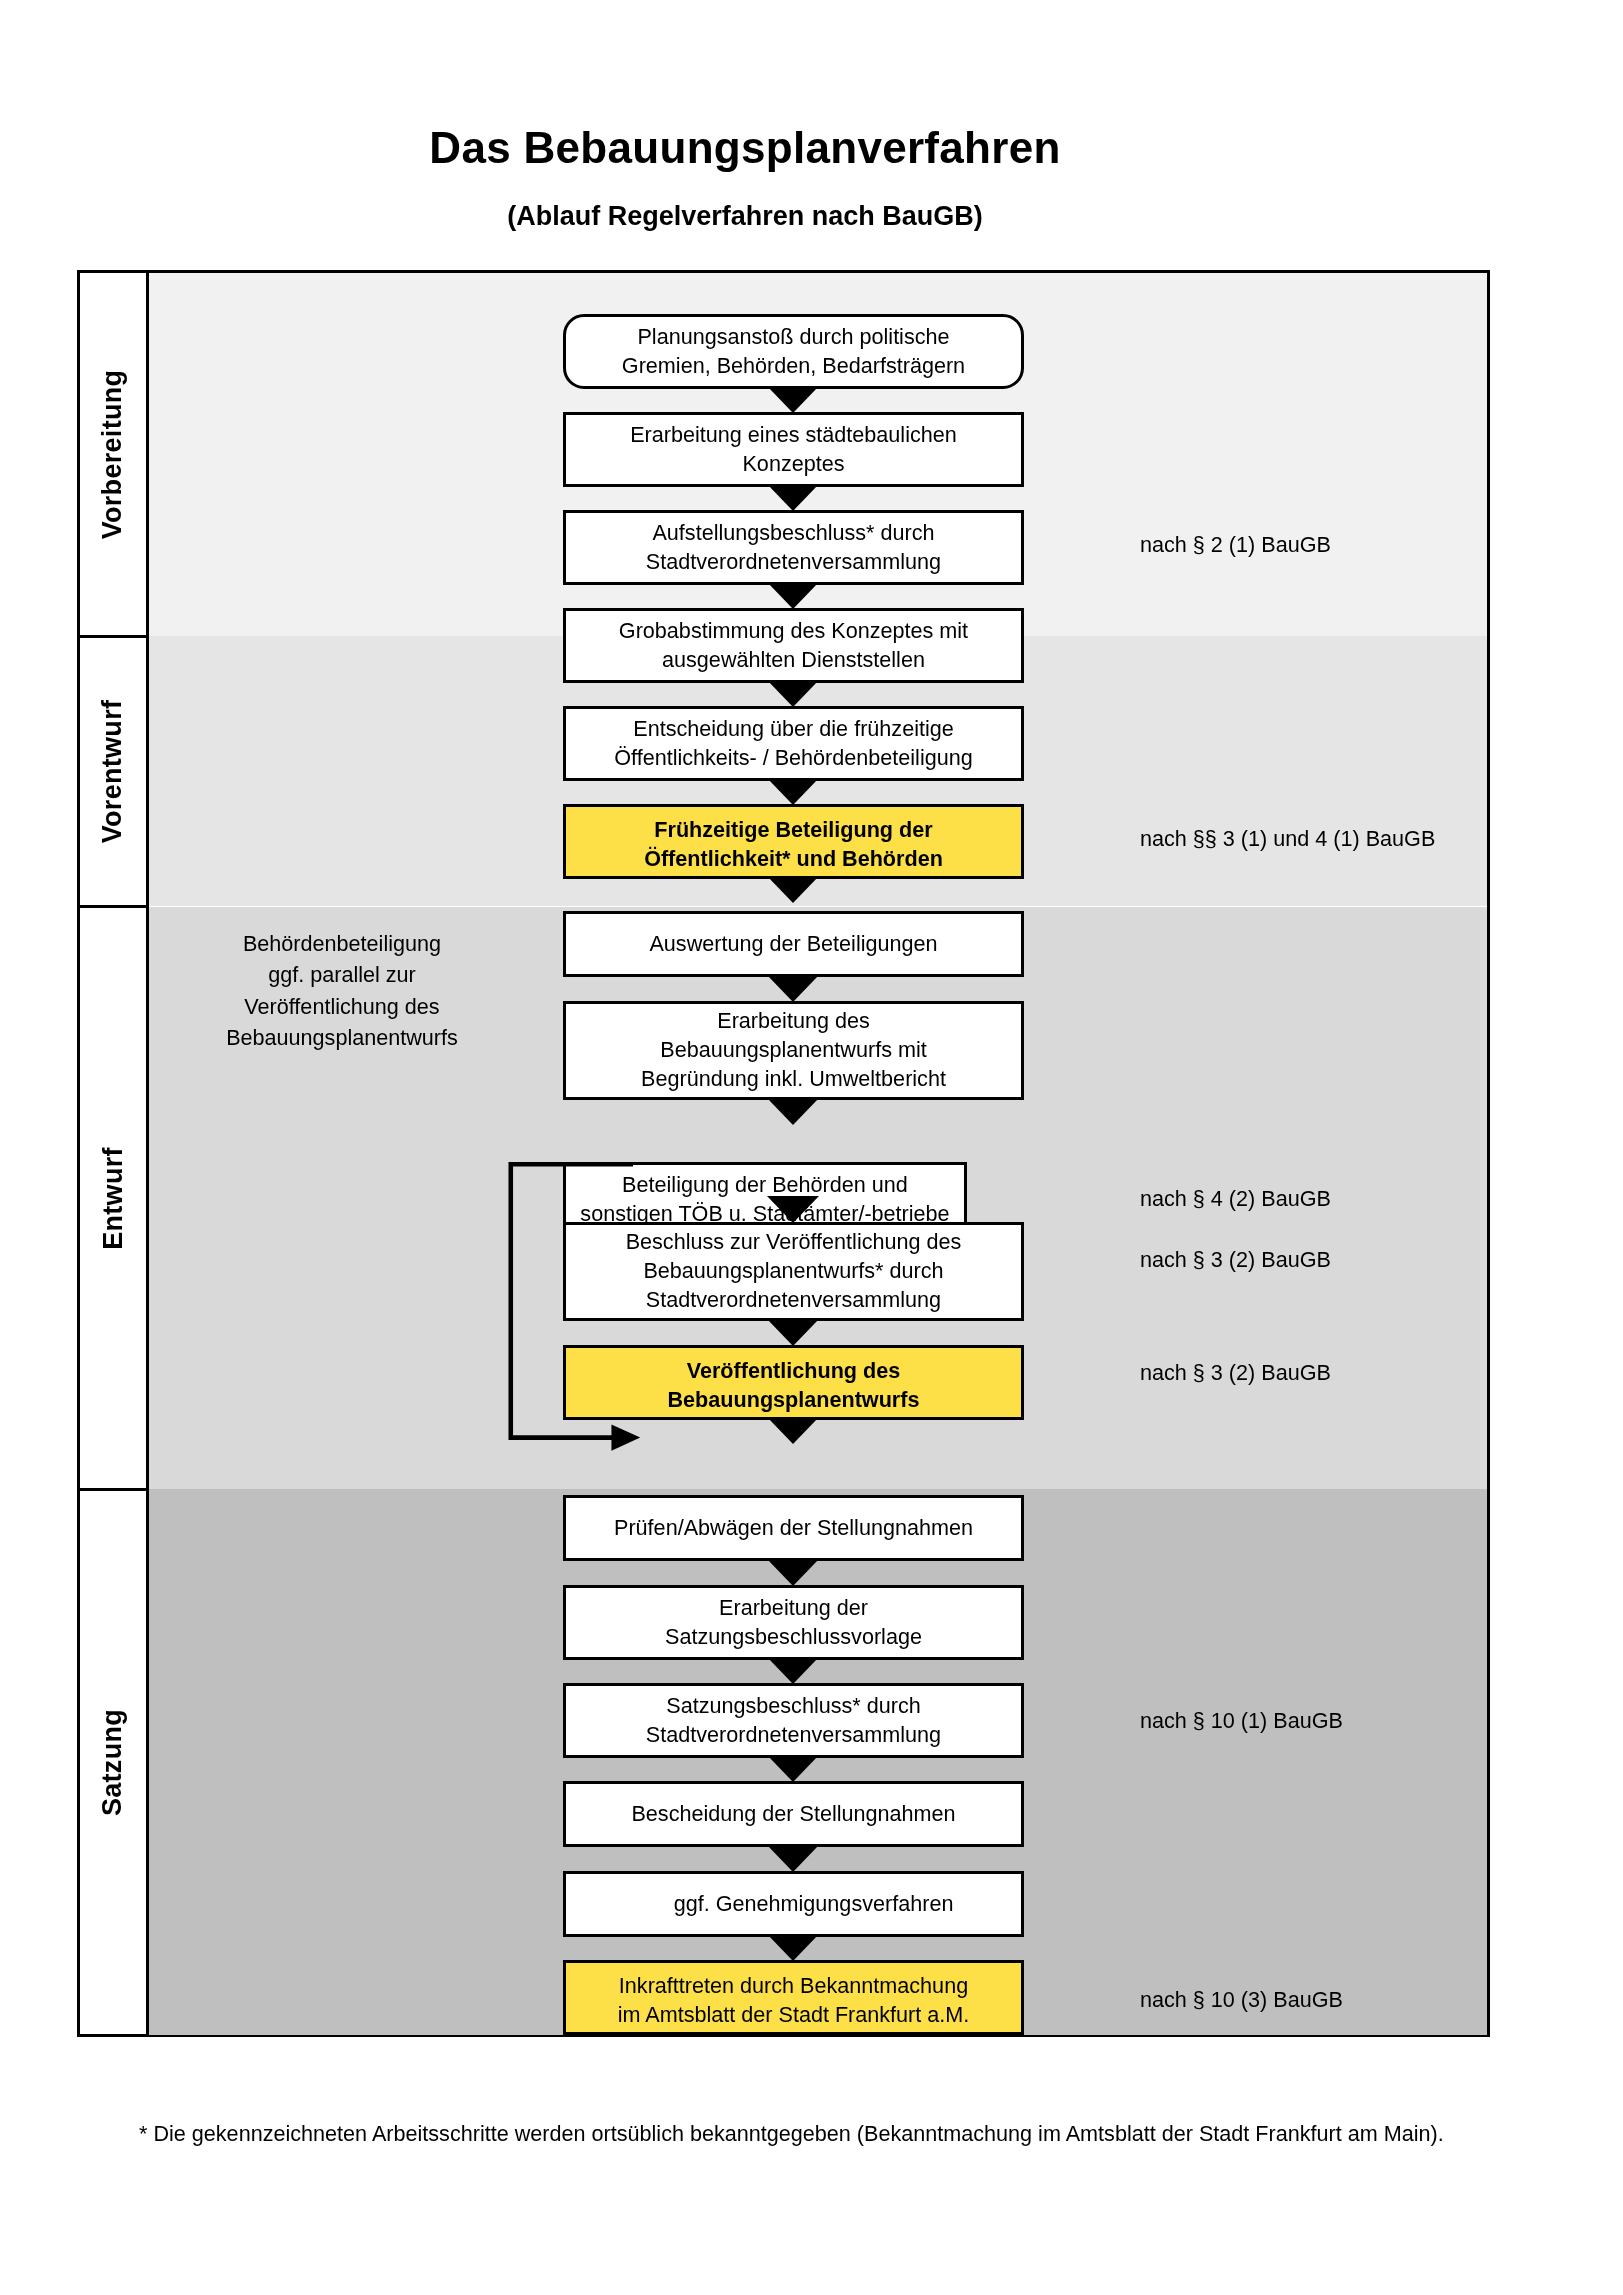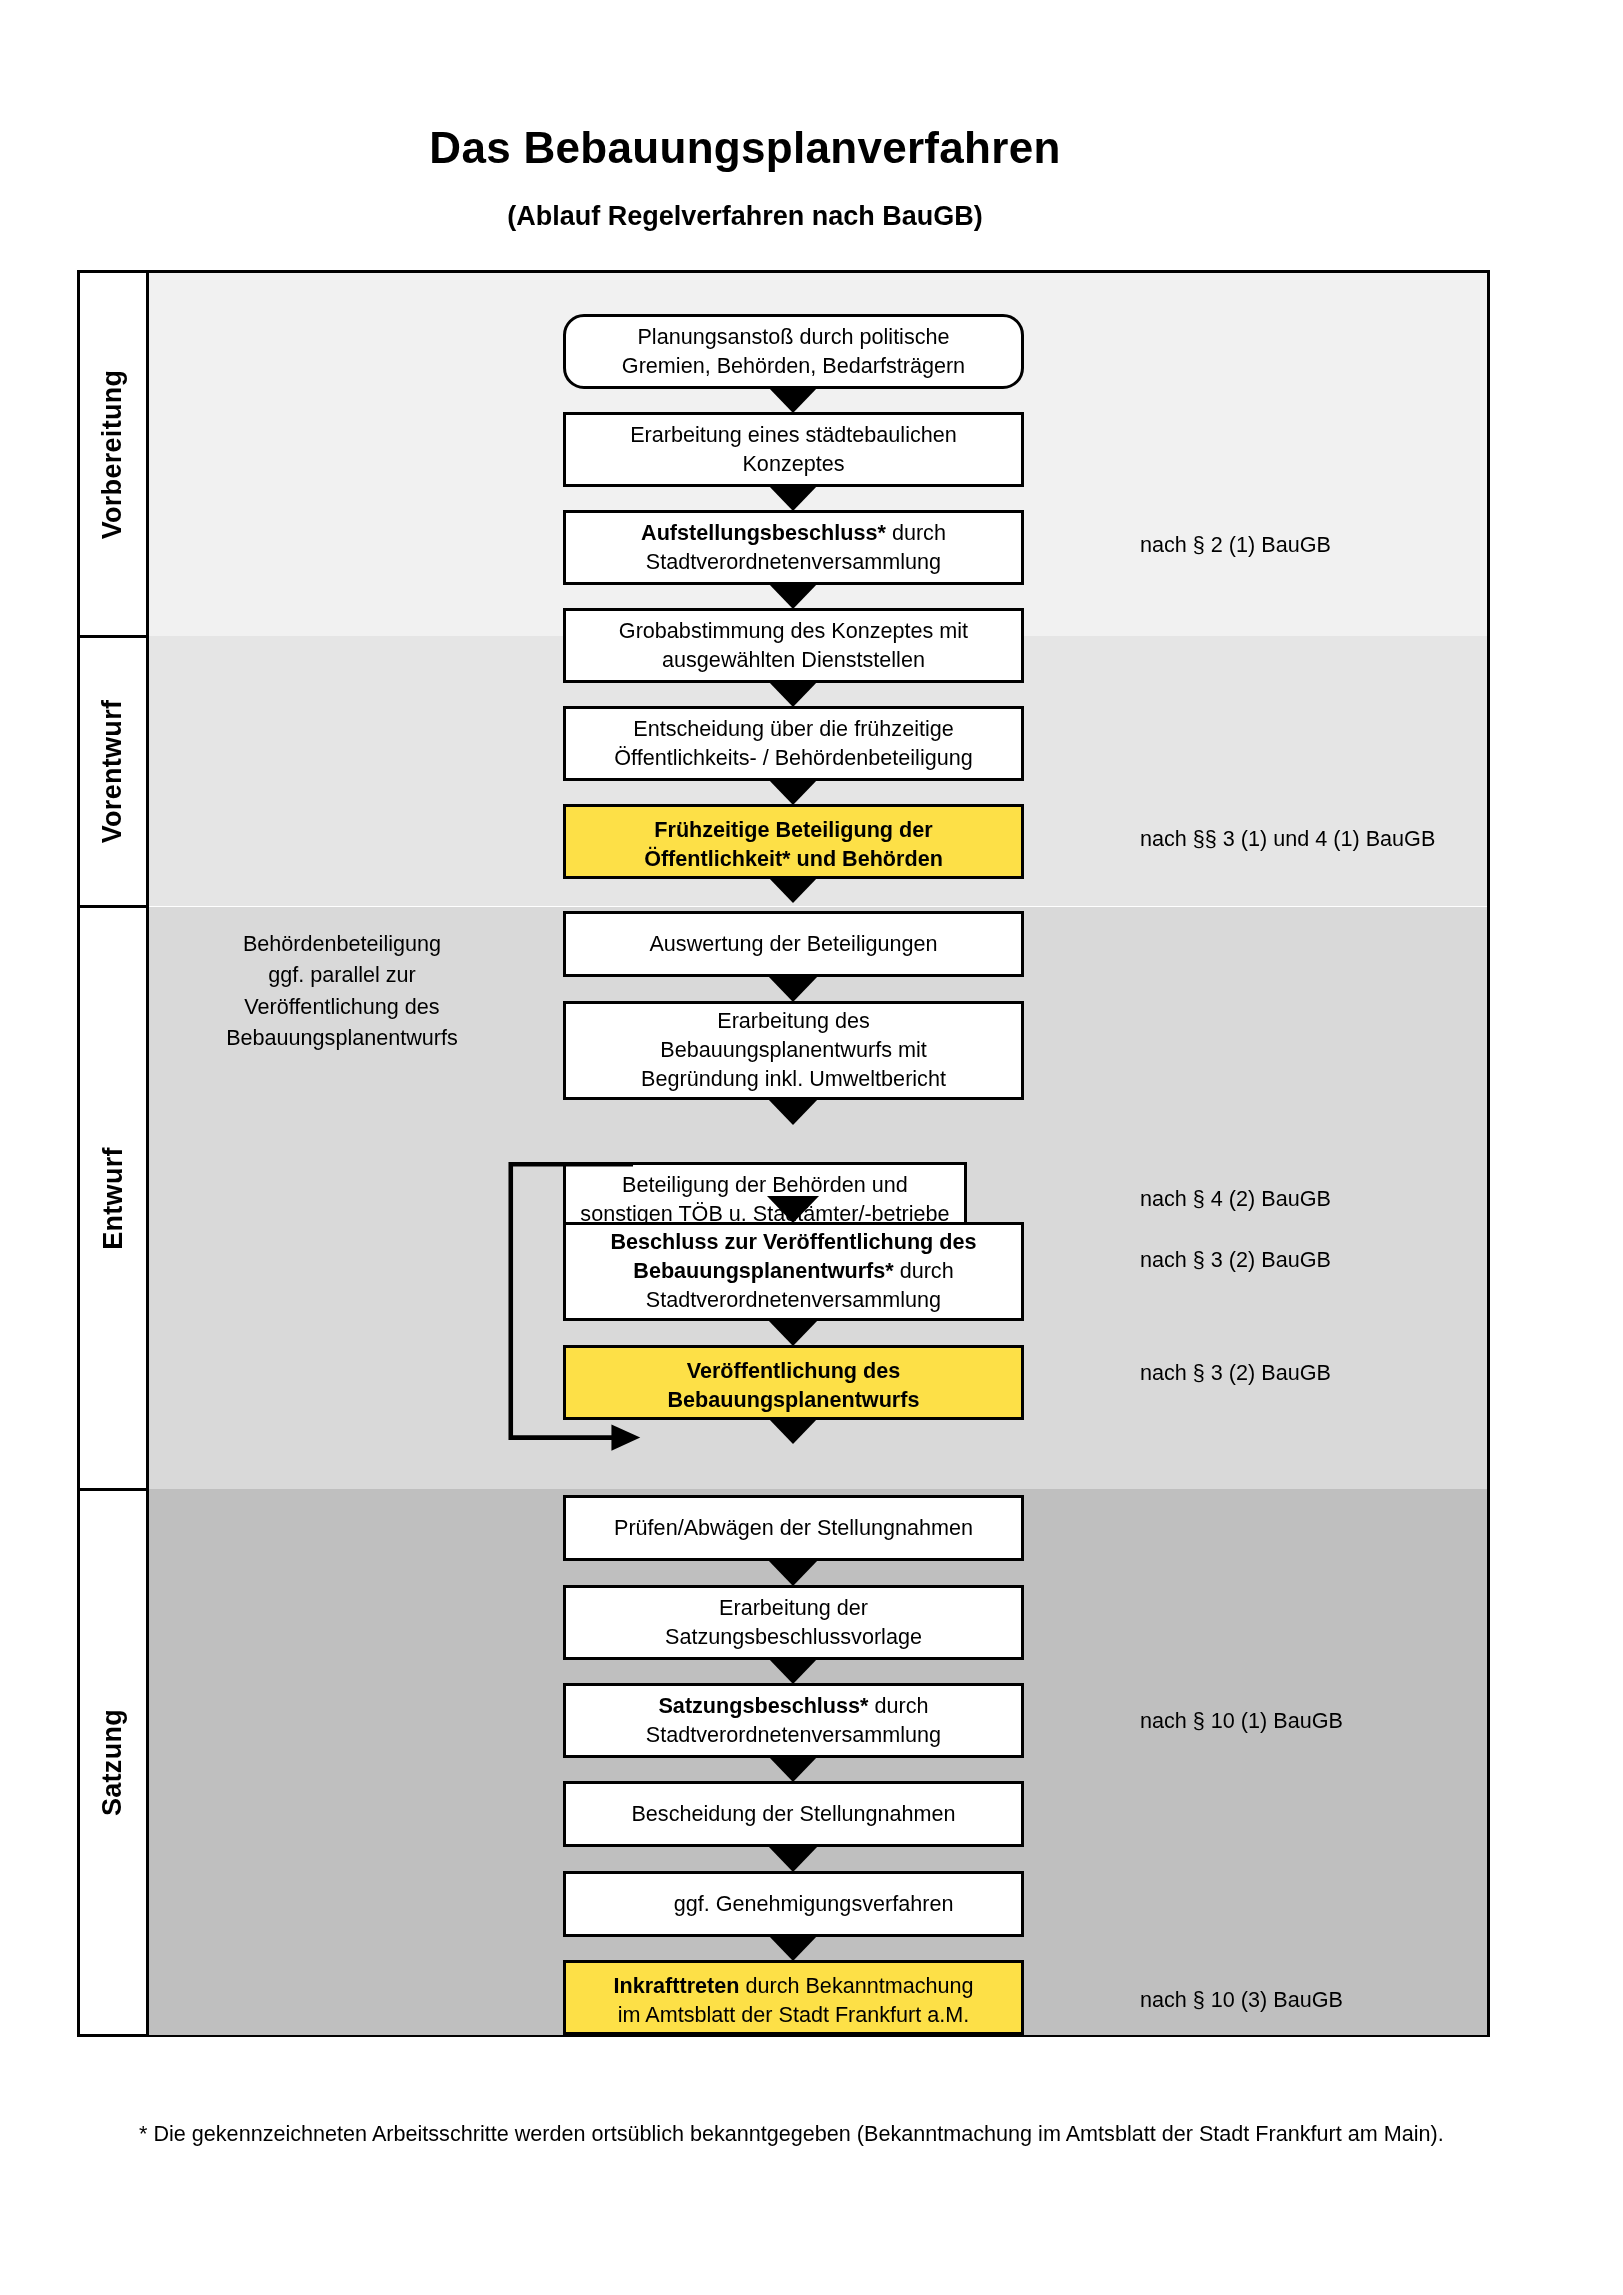--- a/index.html
+++ b/index.html
@@ -103,21 +103,21 @@
     align-items: center;
     justify-content: center;
     text-align: center;
     font-size: 21.6px;
     line-height: 1.33;
     padding: 2.6px 7.9px;
     z-index: 3;
   }
   .proc-box.blue { background: #fde047; align-items: flex-end; }
   .proc-box .tx { display: block; }
-  .proc-box b { font-weight: bold; }
+  .proc-box b { font-weight: normal; }
 
   
   .down-arrow {
     position: absolute;
     width: 0;
     height: 0;
     border-left: 26px solid transparent;
     border-right: 26px solid transparent;
     border-top-style: solid;
     border-top-color: #000000;

